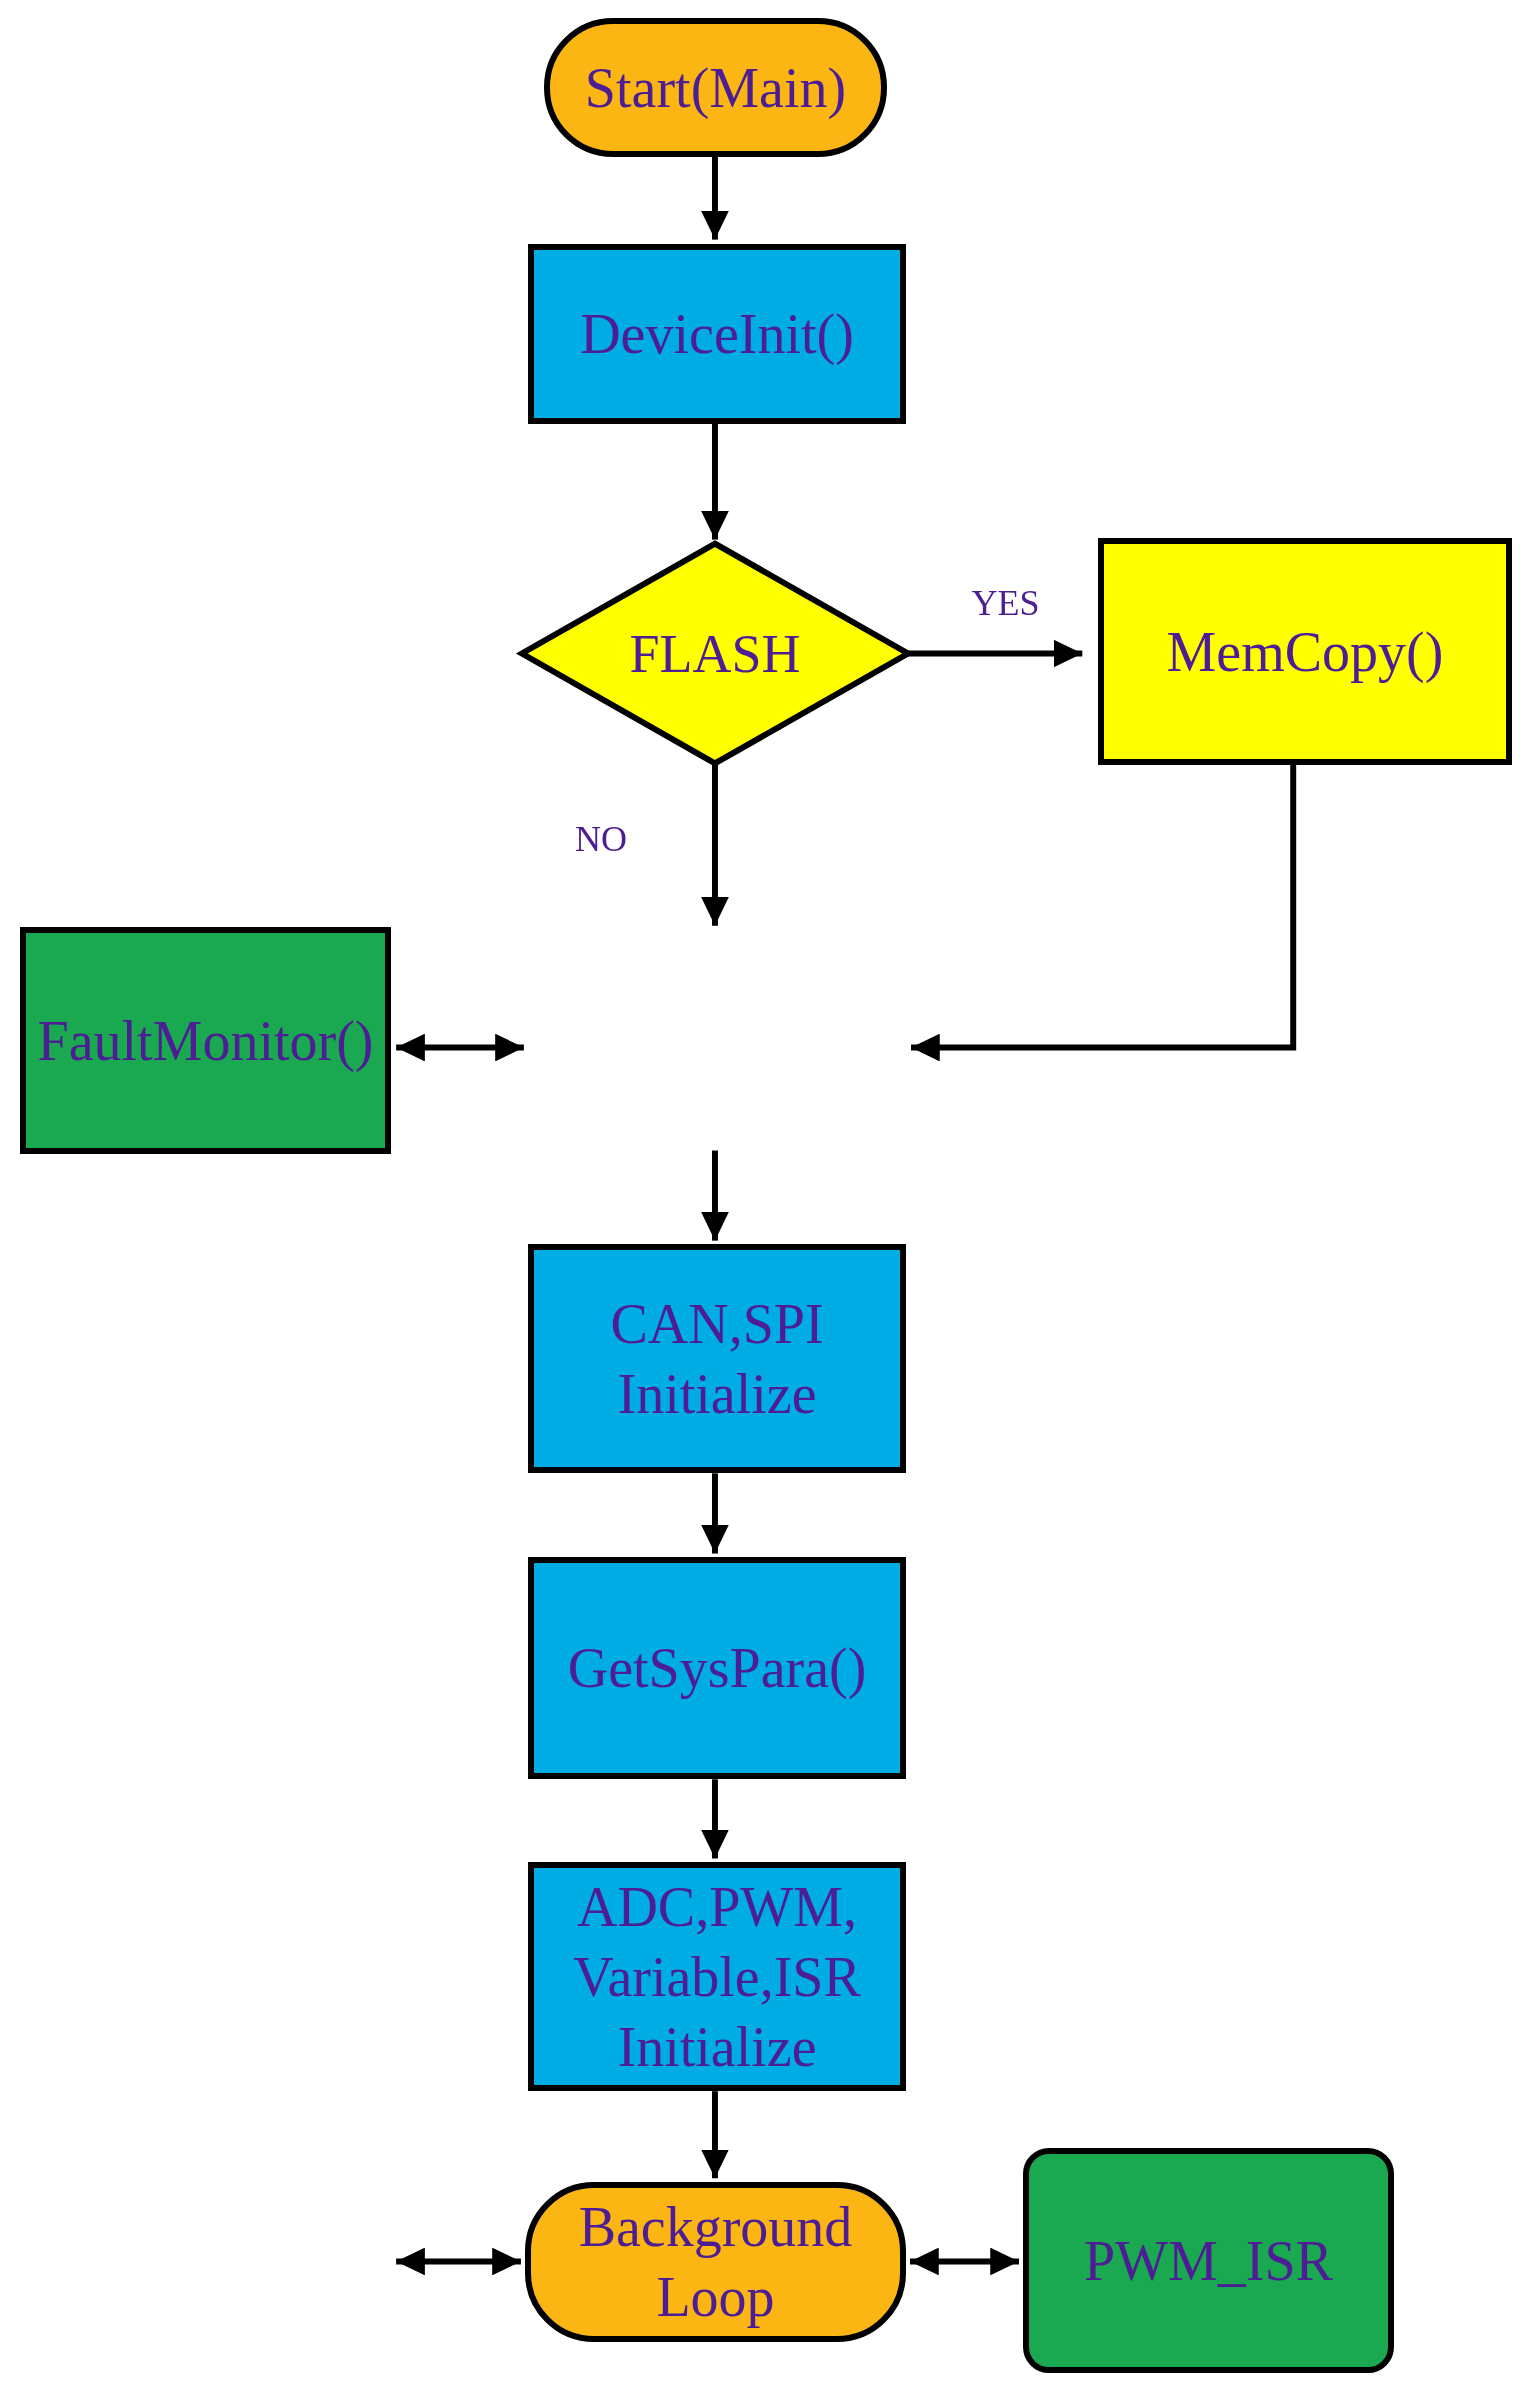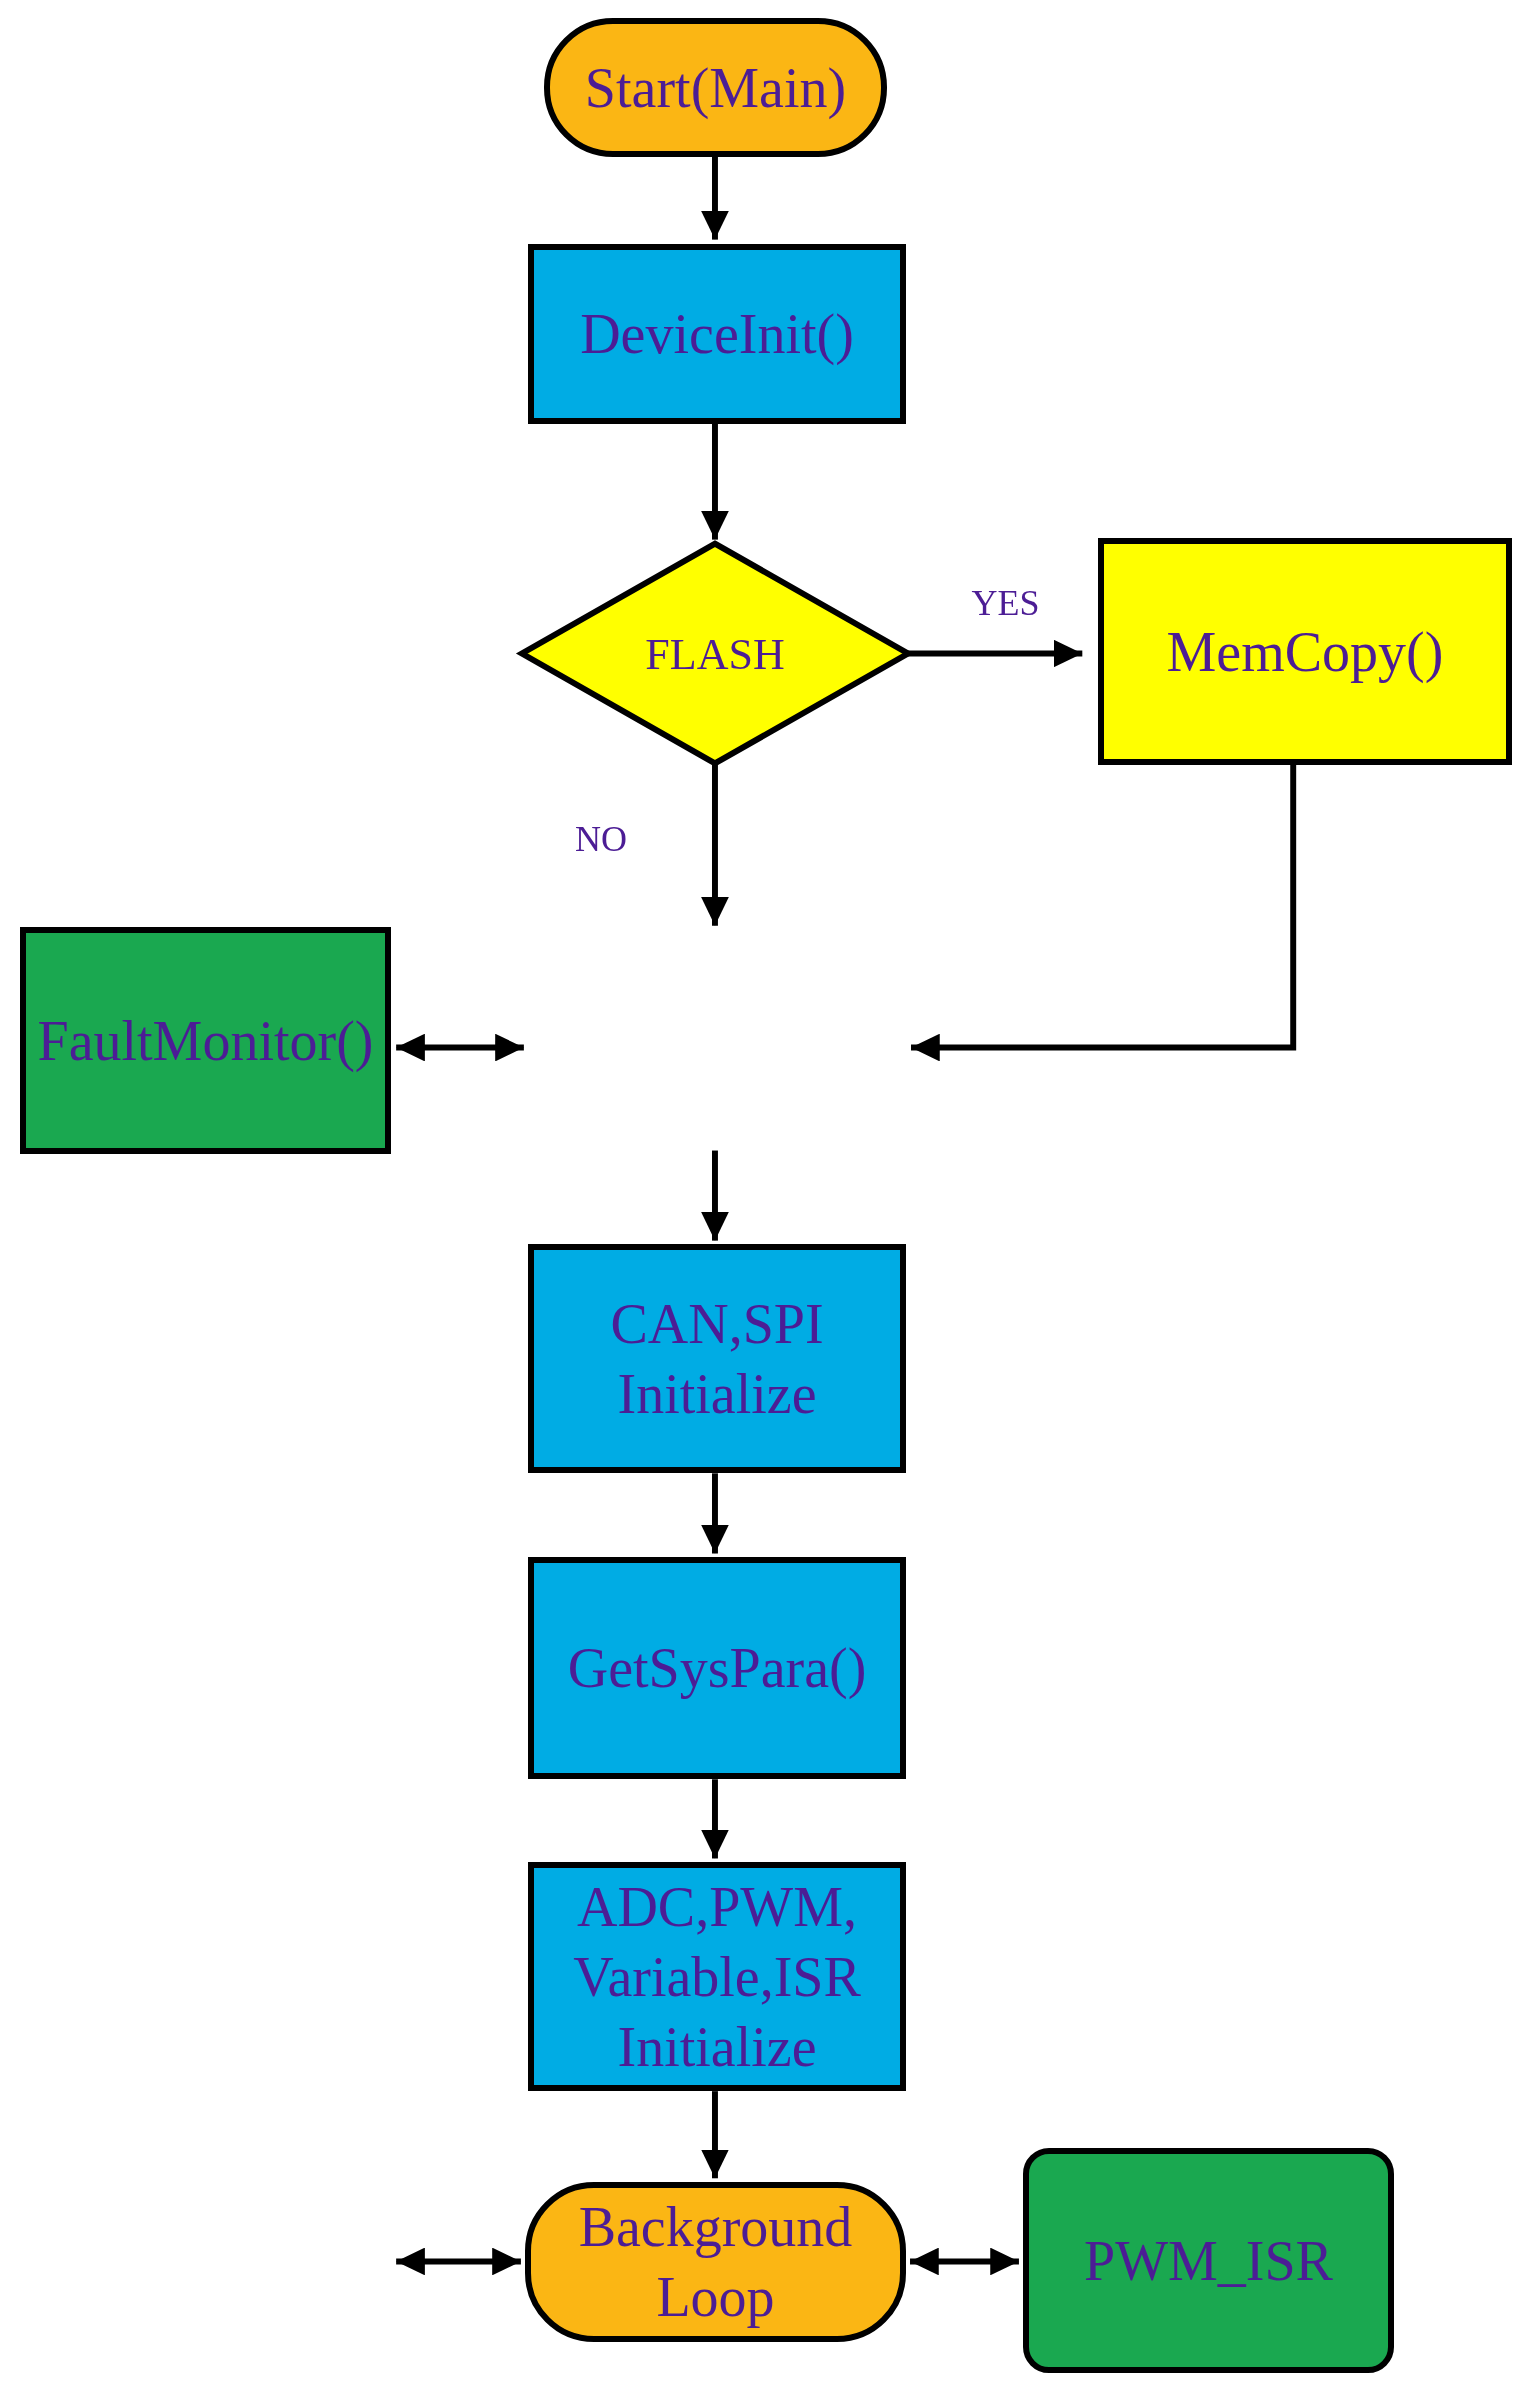--- a/index.html
+++ b/index.html
@@ -26,21 +26,21 @@
     white-space:pre-line;
   }
   .terminator{background:#FBB614;border-radius:69px;}
   .process{background:#00ACE4;}
   .decision-label{
     position:absolute;
     display:flex;
     align-items:center;
     justify-content:center;
     text-align:center;
-    font-size:44px;
+    font-size:54px;
     white-space:pre-line;
   }
   .yellow{background:#FFFF00;margin-left:12px;}
   .isr{background:#1AA850;}
   .edge-label{
     position:absolute;
     display:flex;
     align-items:center;
     justify-content:center;
     font-size:36px;

